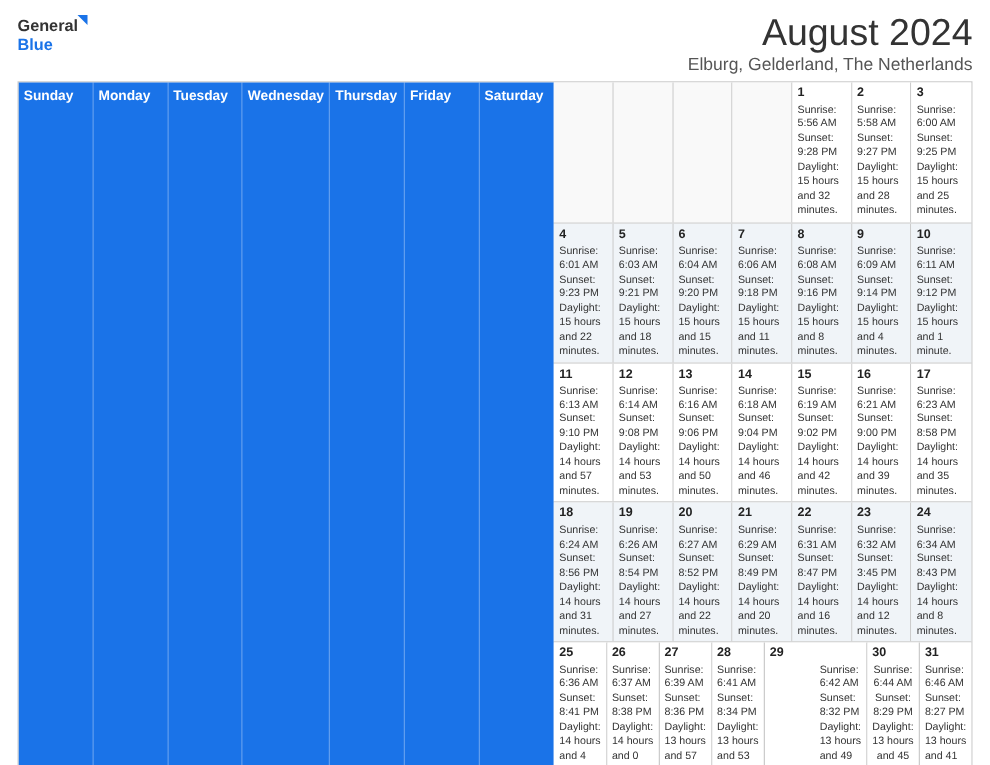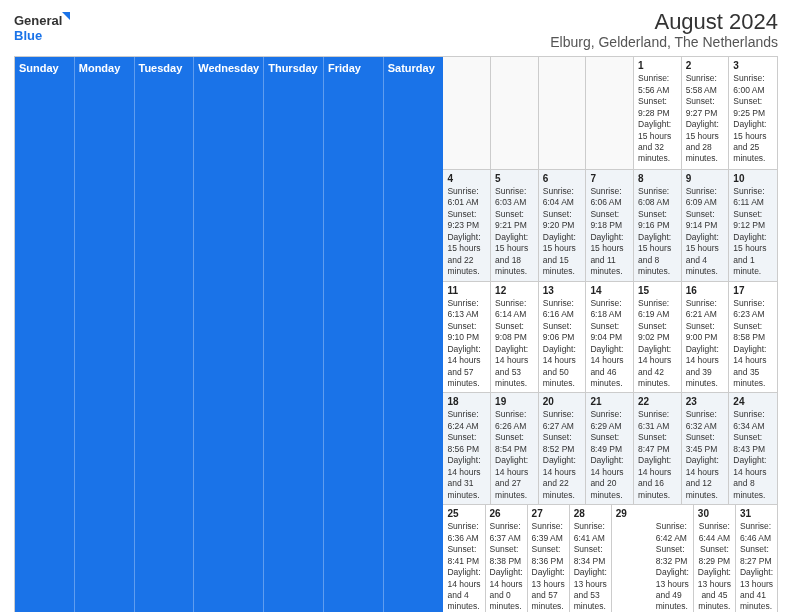--- a/index.html
+++ b/index.html
@@ -25,21 +25,21 @@
     }
     .logo {
       display: flex;
       align-items: center;
       gap: 4px;
     }
     .title-area {
       text-align: right;
     }
     .month-year {
-      font-size: 22px;
+      font-size: 30px;
       font-weight: 300;
       color: #333;
       line-height: 1.1;
     }
     .location {
       font-size: 14px;
       color: #555;
     }
     .calendar {
       flex: 1;

